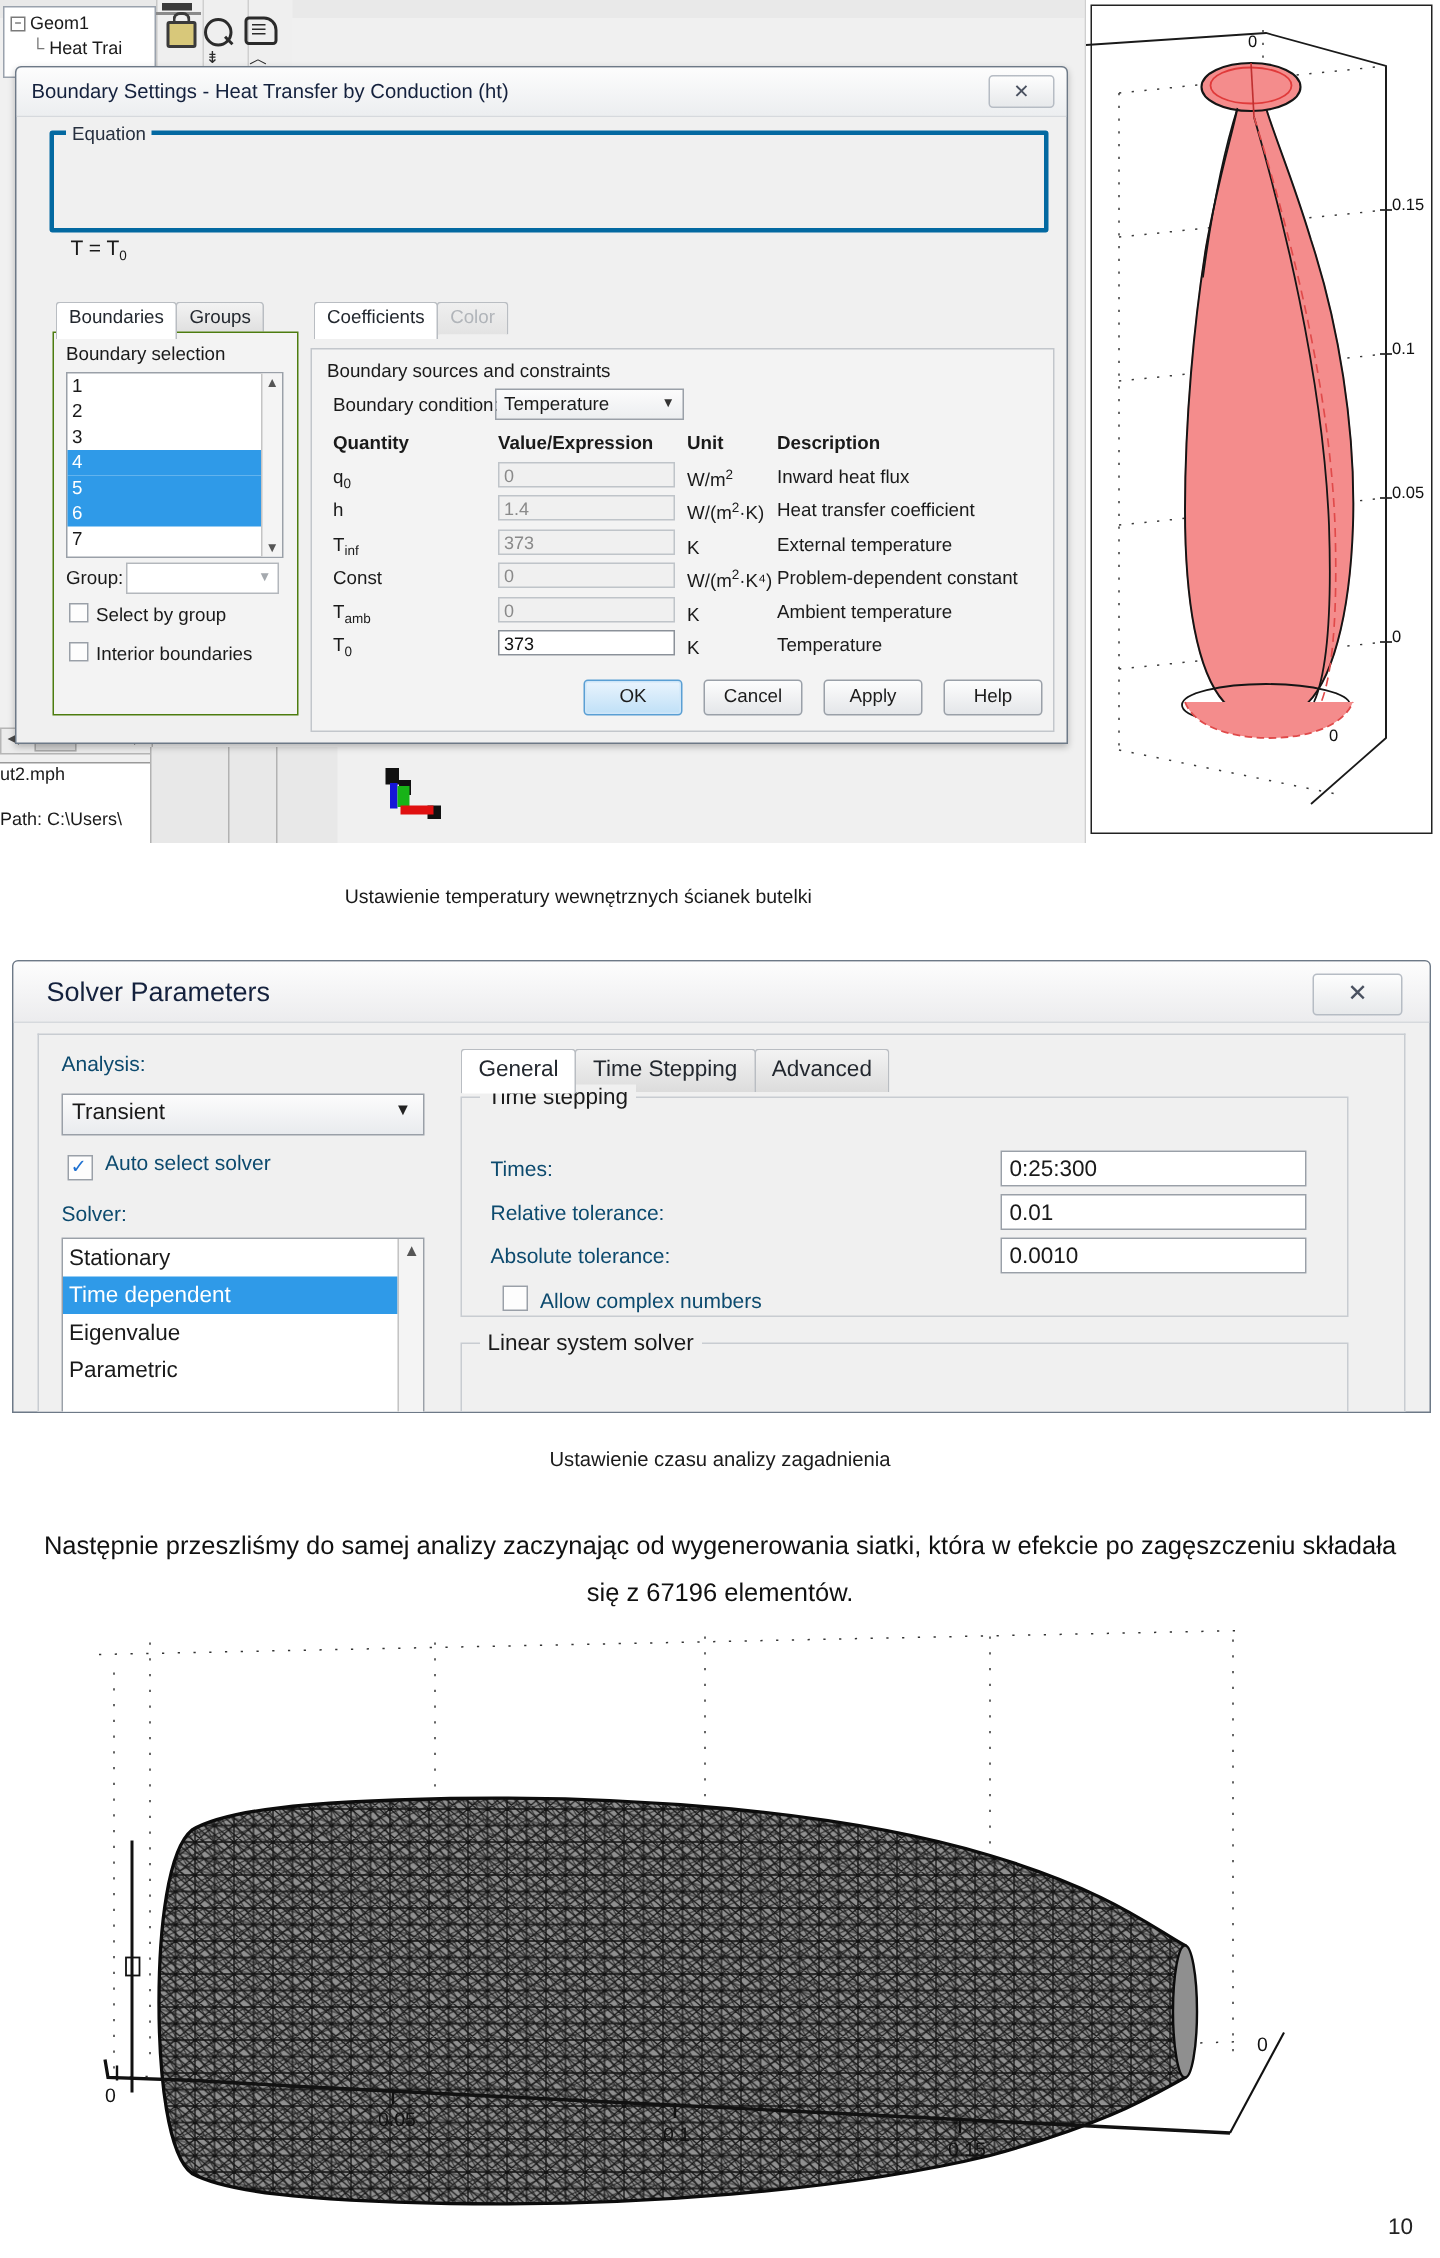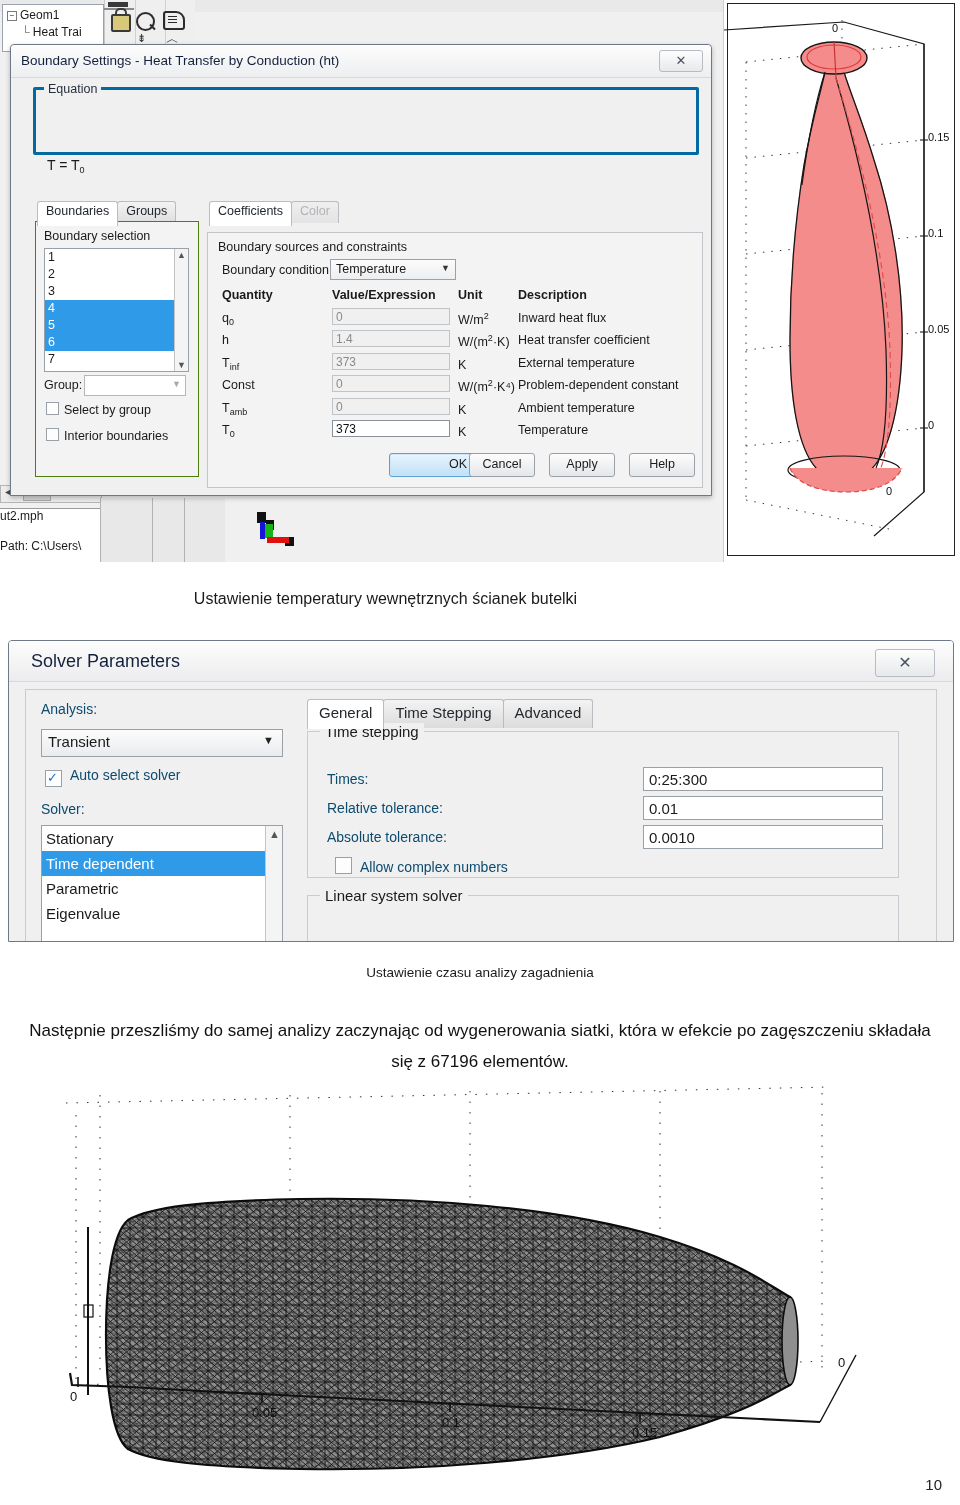--- a/index.html
+++ b/index.html
@@ -93,29 +93,29 @@
   .trow{position:relative;height:22.5px;}
   .c-q{position:absolute;left:4px;top:3px;}
   .c-v{position:absolute;left:114px;top:0px;width:118px;height:17px;background:#f0f0f0;border:1px solid #bfc4c9;color:#8a8a8a;font-size:12px;padding-left:3px;line-height:17px;box-sizing:border-box;}
   .c-v.ed{background:#fff;border:1px solid #8b9199;color:#111;}
   .c-u{position:absolute;left:240px;top:3px;}
   .c-d{position:absolute;left:300px;top:3px;white-space:nowrap;}
   .hdr .c-q,.hdr .c-vh,.hdr .c-u,.hdr .c-d{font-weight:bold;}
   .c-vh{position:absolute;left:114px;top:3px;}
   .dbtn{position:absolute;width:64px;height:22px;border:1px solid #9aa0a8;border-radius:3px;
       background:linear-gradient(#fdfdfd,#e4e6e9);font-size:12.5px;text-align:center;line-height:21px;color:#1c1c1c;}
-  .dbtn.foc{background:linear-gradient(#eaf4fd,#bfe0f7);border-color:#5a9fd4;box-shadow:0 0 0 1px #cfe6f8 inset;padding-left:36px;}
+  .dbtn.foc{background:linear-gradient(#eaf4fd,#bfe0f7);border-color:#5a9fd4;box-shadow:0 0 0 1px #cfe6f8 inset;}
 
   
   #plot3d{position:absolute;left:723px;top:0;width:237px;height:562px;background:#fff;border-left:1px solid #cfcfcf;}
   #plot-frame{position:absolute;left:3px;top:3px;width:228px;height:553px;border:1px solid #222;box-sizing:border-box;}
   .axlbl{position:absolute;font-size:11px;color:#111;font-family:"Liberation Sans",sans-serif;}
 
   
-  .cap{position:absolute;width:771px;text-align:center;font-size:16px;color:#1a1a1a;}
+  .cap{position:absolute;width:771px;text-align:center;font-size:13px;color:#1a1a1a;}
   .cap-sm{position:absolute;width:960px;text-align:center;font-size:13.5px;color:#1a1a1a;}
   .para{position:absolute;left:20px;width:920px;text-align:center;font-size:17px;line-height:31px;color:#111;}
 
   
   #shot-mid{position:absolute;left:8px;top:640px;width:944px;height:300px;overflow:hidden;background:#f0f0f0;
       border:1px solid #6d7987;border-radius:4px 4px 0 0;}
   #sp-title{position:absolute;left:0;top:0;width:944px;height:40px;background:linear-gradient(#fdfdfd,#ececee);border-bottom:1px solid #d6d9dd;}
   #sp-title .t{position:absolute;left:22px;top:10px;font-size:18px;color:#14213d;}
   #sp-inner{position:absolute;left:16px;top:48px;width:910px;height:260px;background:#f0f0f0;border:1px solid #c8ccd1;border-bottom:none;}
   .splbl{position:absolute;font-size:14px;color:#0c4a6e;}
@@ -124,21 +124,21 @@
   #an-sel .car{position:absolute;right:8px;top:4px;font-size:11px;color:#222;}
   #slvlist{position:absolute;left:32px;top:184px;width:240px;height:116px;background:#fff;border:1px solid #9aa0a8;font-size:15px;overflow:hidden;}
   #slvlist .it{height:25px;line-height:25px;padding-left:4px;}
   #slvlist .it.sel{background:#2f9ae8;color:#fff;}
   #slvsb{position:absolute;right:0;top:0;width:16px;height:116px;background:#f4f4f4;border-left:1px solid #c4c4c4;}
   #slvsb .up{position:absolute;top:2px;left:3px;font-size:11px;color:#555;}
 
   #sp-right{position:absolute;left:290px;top:58px;width:610px;height:250px;}
   #tsgrp{position:absolute;left:8px;top:32px;width:590px;height:145px;border:1px solid #c8ccd1;}
   #tsgrp .lg{position:absolute;top:-9px;left:12px;background:#f0f0f0;padding:0 5px;font-size:15px;}
-  .spin{position:absolute;width:240px;height:24px;background:#fff;border:1px solid #9aa0a8;font-size:15px;padding-left:5px;line-height:23px;box-sizing:border-box;}
+  .spin{position:absolute;width:204px;height:24px;background:#fff;border:1px solid #9aa0a8;font-size:15px;padding-left:5px;line-height:23px;box-sizing:border-box;margin-left:24px;}
   #lsgrp{position:absolute;left:8px;top:196px;width:590px;height:60px;border:1px solid #c8ccd1;}
   #lsgrp .lg{position:absolute;top:-9px;left:12px;background:#f0f0f0;padding:0 5px;font-size:15px;}
   .chkbx2{display:inline-block;width:15px;height:15px;background:#fdfdfd;border:1px solid #9aa0a8;vertical-align:-2px;margin-right:8px;}
   .chkbx2.on:after{content:"✓";display:block;font-size:13px;line-height:13px;color:#1c6fd0;margin-left:1px;}
   .tab2{position:relative;display:inline-block;height:24px;padding:4px 11px 0 11px;font-size:15px;
       background:linear-gradient(#f3f3f3,#dcdcdc);border:1px solid #b9bdc2;border-bottom:none;border-radius:3px 3px 0 0;margin-right:-1px;color:#23282f;}
   .tab2.act{background:#fff;height:25px;z-index:3;}
 
   
   #meshplot{position:absolute;left:0;top:1085px;width:960px;height:400px;}
@@ -382,22 +382,22 @@
     <span class="v">Transient</span>
     <span class="car">▼</span>
   </div>
   <div class="splbl" style="left:36px;top:126px">
     <span class="chkbx2 on"></span><span>Auto select solver</span>
   </div>
   <div class="splbl" style="left:32px;top:160px">Solver:</div>
   <div id="slvlist">
     <div class="it">Stationary</div>
     <div class="it sel">Time dependent</div>
+    <div class="it">Eigenvalue</div>
     <div class="it">Parametric</div>
-    <div class="it">Eigenvalue</div>
     <div id="slvsb">
       <span class="up">▲</span>
     </div>
   </div>
 
   <div id="sp-right">
     <div style="position:absolute;left:8px;top:0">
       <span class="tab2 act">General</span><span class="tab2">Time Stepping</span><span class="tab2">Advanced</span>
     </div>
 

